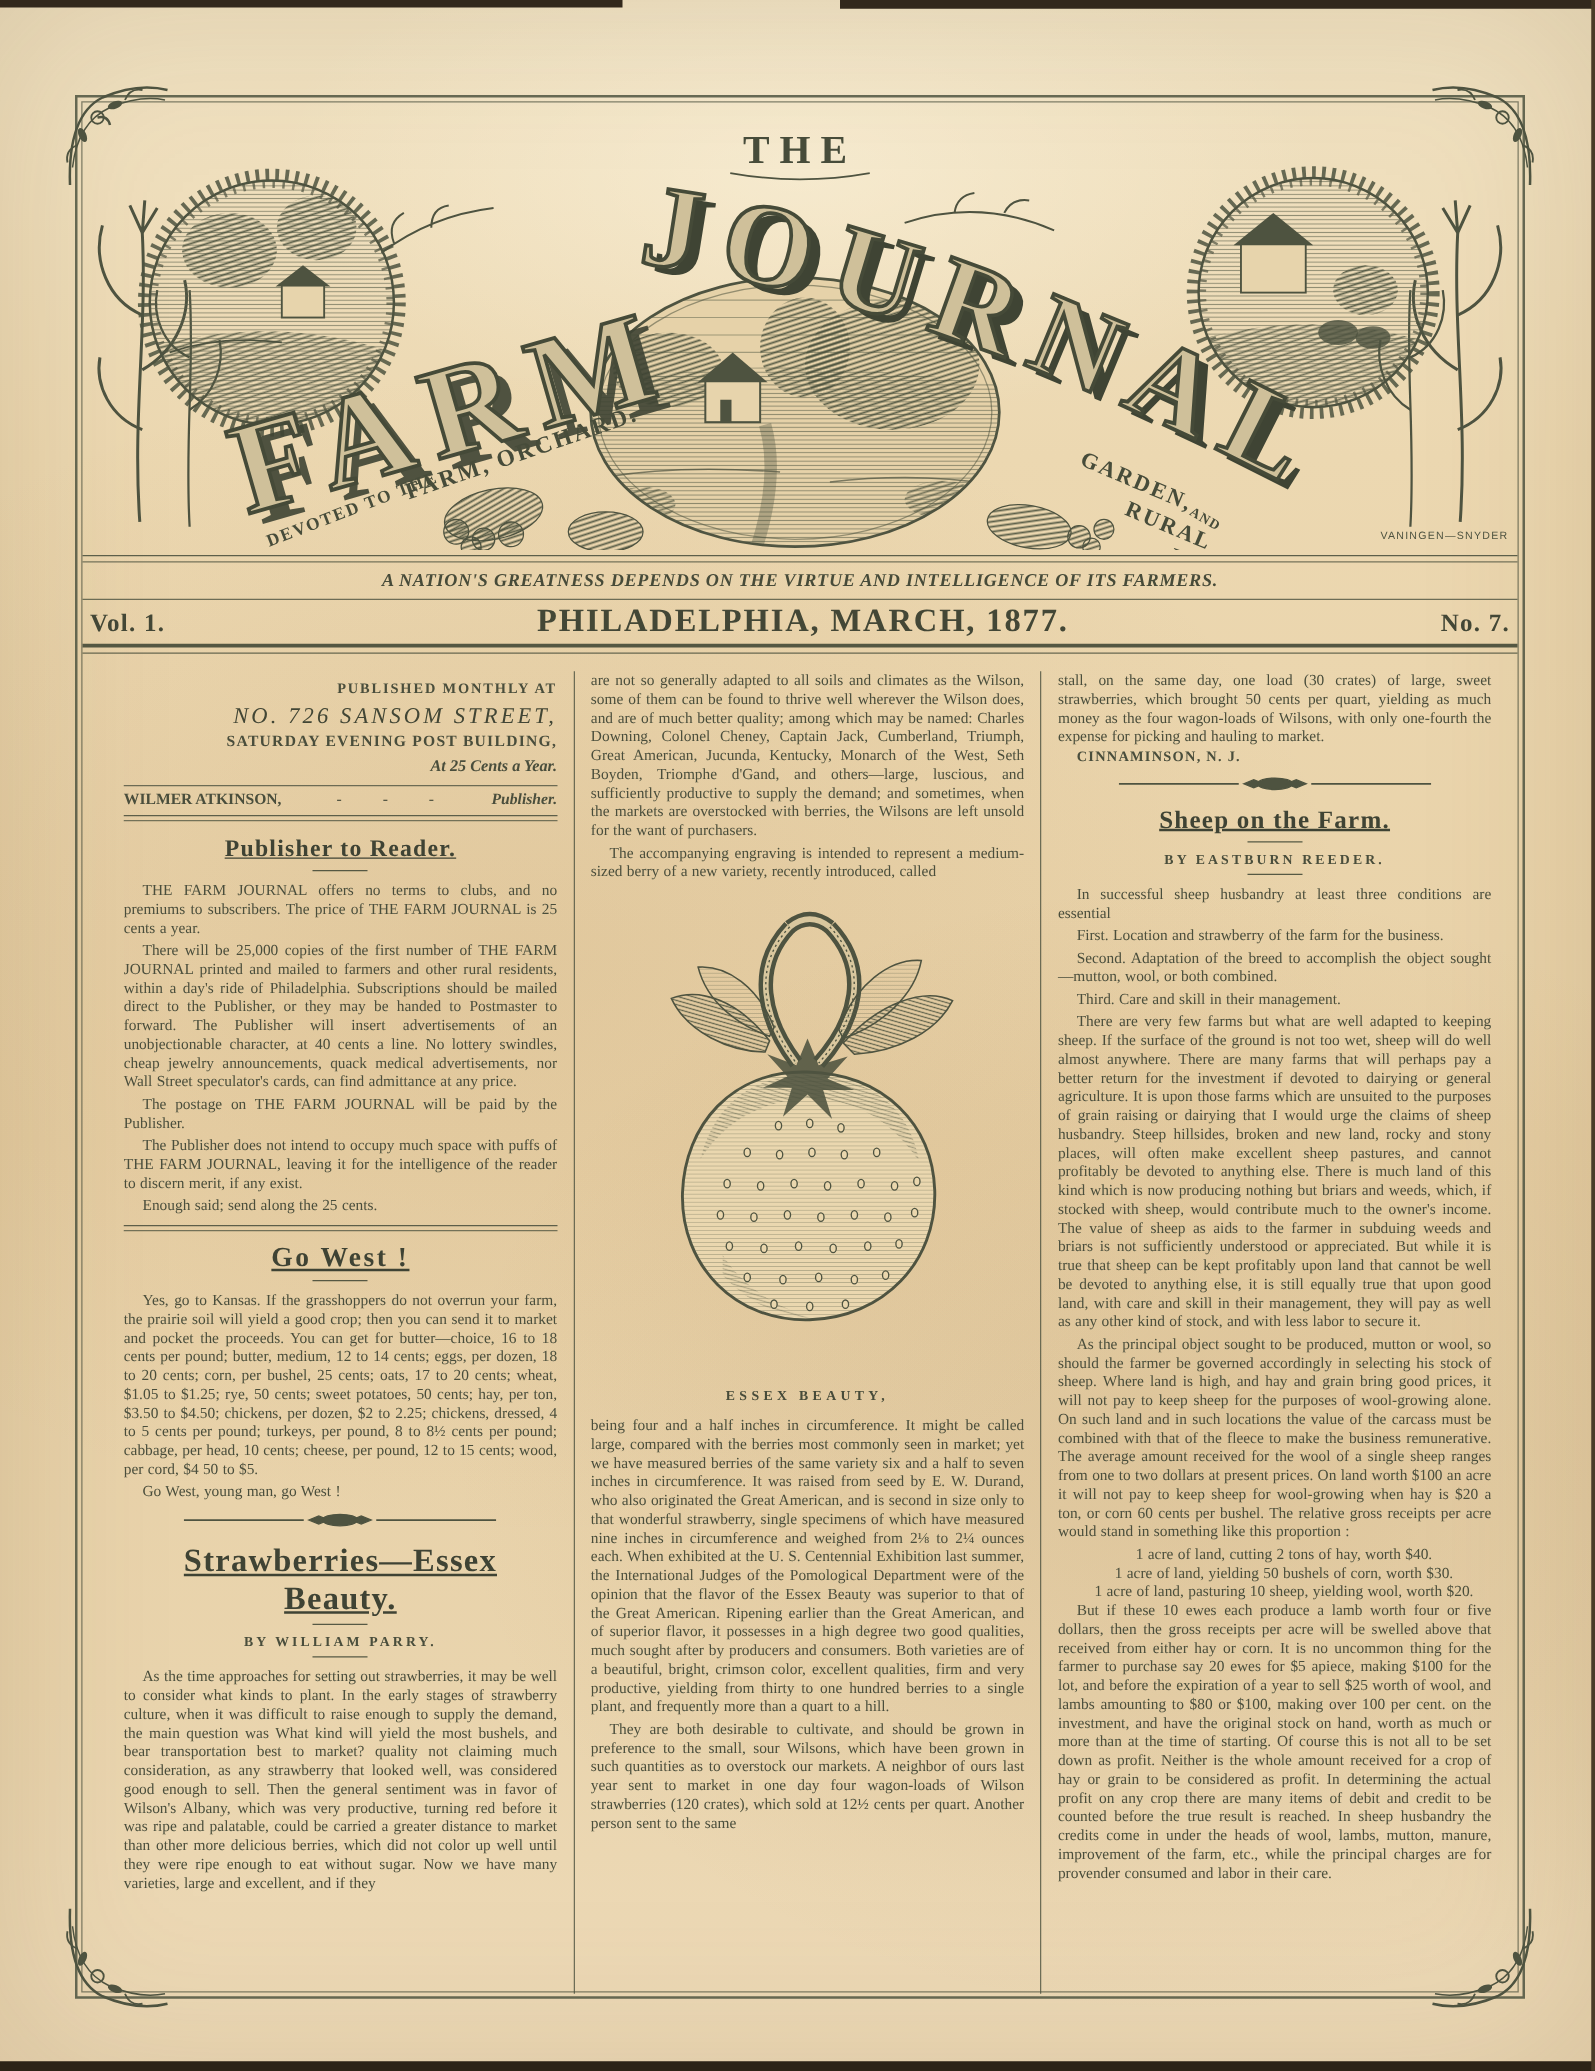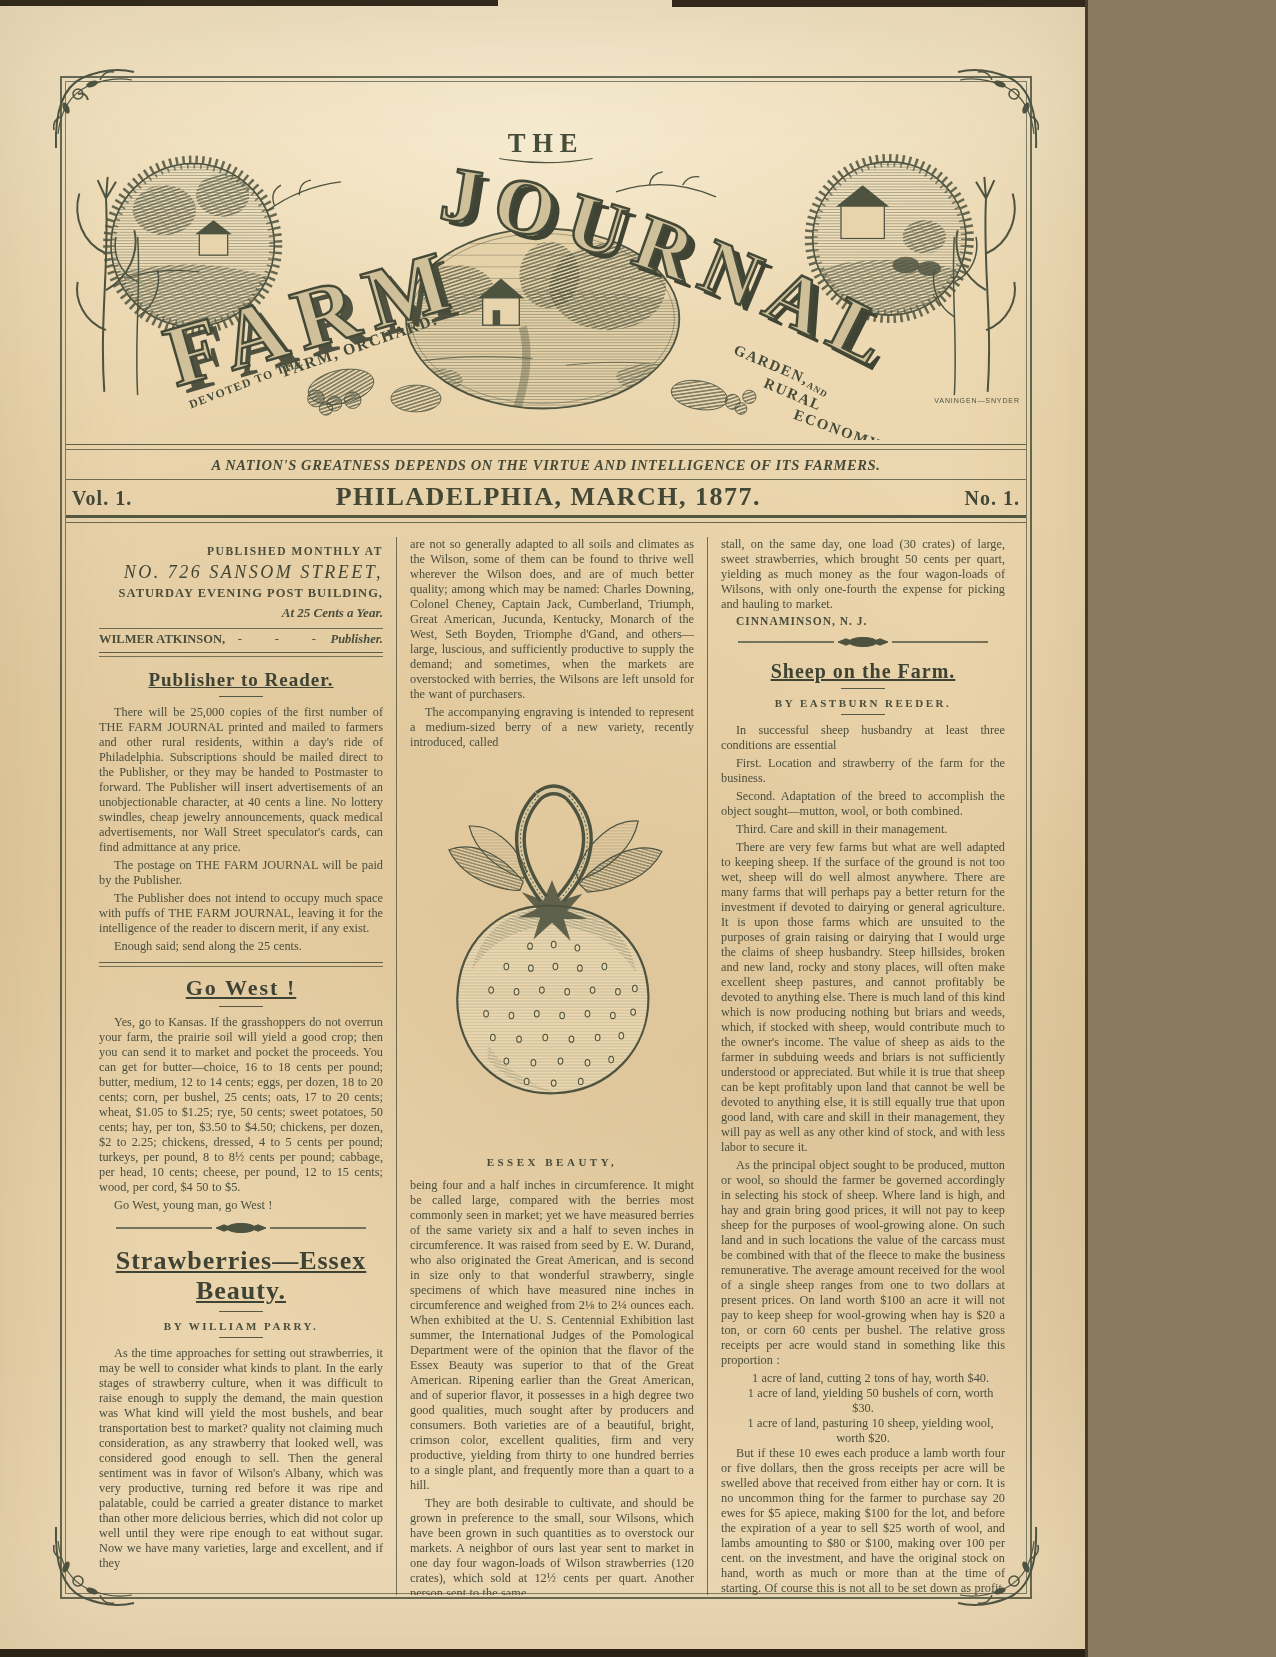--- a/index.html
+++ b/index.html
@@ -1,17 +1,17 @@
 <!DOCTYPE html>
 <html><head>
 <meta charset="utf-8">
 <style>
   html,body{margin:0;padding:0;background:#8a7a5e;}
   .page{
-    position:relative;width:1088px;height:1657px;overflow:hidden;
+    position:relative;width:1276px;height:1657px;overflow:hidden;
     font-family:"Liberation Serif","DejaVu Serif",serif;color:#4a4e3c;
     background:
       radial-gradient(1100px 760px at 32% 46%, rgba(150,100,40,.10), transparent 62%),
       radial-gradient(900px 700px at 74% 70%, rgba(140,95,40,.12), transparent 65%),
       radial-gradient(600px 300px at 50% 8%, rgba(255,248,228,.45), transparent 70%),
       linear-gradient(180deg,#f1e3c4 0%,#ecd8b1 22%,#e8d1a7 55%,#e9d4ad 82%,#eedbb9 100%);
     box-shadow:inset 0 0 140px rgba(110,75,30,.18);
   }
   .edge{position:absolute;background:#32281c;}
   .edge.top-l{top:0;left:0;width:498px;height:6px;}
@@ -269,21 +269,21 @@
 
       <text x="1042" y="350" font-family="Liberation Sans, DejaVu Sans, sans-serif" font-size="8.5" letter-spacing="1" fill="#4e5340">VANINGEN—SNYDER</text>
     </svg>
 
     <div class="rule-pair"></div>
     <div class="motto">A NATION'S GREATNESS DEPENDS ON THE VIRTUE AND INTELLIGENCE OF ITS FARMERS.</div>
     <div class="rule-thin"></div>
     <div class="dateline">
       <span class="vol">Vol. 1.</span>
       <span class="citydate">PHILADELPHIA, MARCH, 1877.</span>
-      <span class="num">No. 1.</span>
+      <span class="num">No. 7.</span>
     </div>
     <div class="rule-heavy"></div>
   </div>
 
   <div class="columns">
 
     <div class="col">
       <div class="pubblock">
         <div class="pub-line1">PUBLISHED MONTHLY AT</div>
         <div class="pub-address">NO. 726 SANSOM STREET,</div>
@@ -293,20 +293,21 @@
         <div class="pubrow">
           <span>WILMER ATKINSON,</span>
           <span class="dashes">-&nbsp;&nbsp;&nbsp;&nbsp;&nbsp;&nbsp;-&nbsp;&nbsp;&nbsp;&nbsp;&nbsp;&nbsp;-</span>
           <span class="pub-title">Publisher.</span>
         </div>
         <div class="pub-rule2"></div>
       </div>
 
       <div class="article-head h-ptr">Publisher to Reader.</div>
       <div class="head-dash"></div>
+      <p class="para">THE FARM JOURNAL offers no terms to clubs, and no premiums to subscribers.  The price of THE FARM JOURNAL is 25 cents a year.</p>
       <p class="para">There will be 25,000 copies of the first number of THE FARM JOURNAL printed and mailed to farmers and other rural residents, within a day's ride of Philadelphia.  Subscriptions should be mailed direct to the Publisher, or they may be handed to Postmaster to forward.  The Publisher will insert advertisements of an unobjectionable character, at 40 cents a line.  No lottery swindles, cheap jewelry announcements, quack medical advertisements, nor Wall Street speculator's cards, can find admittance at any price.</p>
       <p class="para">The postage on THE FARM JOURNAL will be paid by the Publisher.</p>
       <p class="para">The Publisher does not intend to occupy much space with puffs of THE FARM JOURNAL, leaving it for the intelligence of the reader to discern merit, if any exist.</p>
       <p class="para">Enough said; send along the 25 cents.</p>
 
       <div class="rule-double-col"></div>
       <div class="article-head h-gowest">Go West !</div>
       <div class="head-dash"></div>
       <p class="para">Yes, go to Kansas.  If the grasshoppers do not overrun your farm, the prairie soil will yield a good crop; then you can send it to market and pocket the proceeds.  You can get for butter—choice, 16 to 18 cents per pound; butter, medium, 12 to 14 cents; eggs, per dozen, 18 to 20 cents; corn, per bushel, 25 cents; oats, 17 to 20 cents; wheat, $1.05 to $1.25; rye, 50 cents; sweet potatoes, 50 cents; hay, per ton, $3.50 to $4.50; chickens, per dozen, $2 to 2.25; chickens, dressed, 4 to 5 cents per pound; turkeys, per pound, 8 to 8½ cents per pound; cabbage, per head, 10 cents; cheese, per pound, 12 to 15 cents; wood, per cord, $4 50 to $5.</p>
       <p class="para">Go West, young man, go West !</p>

